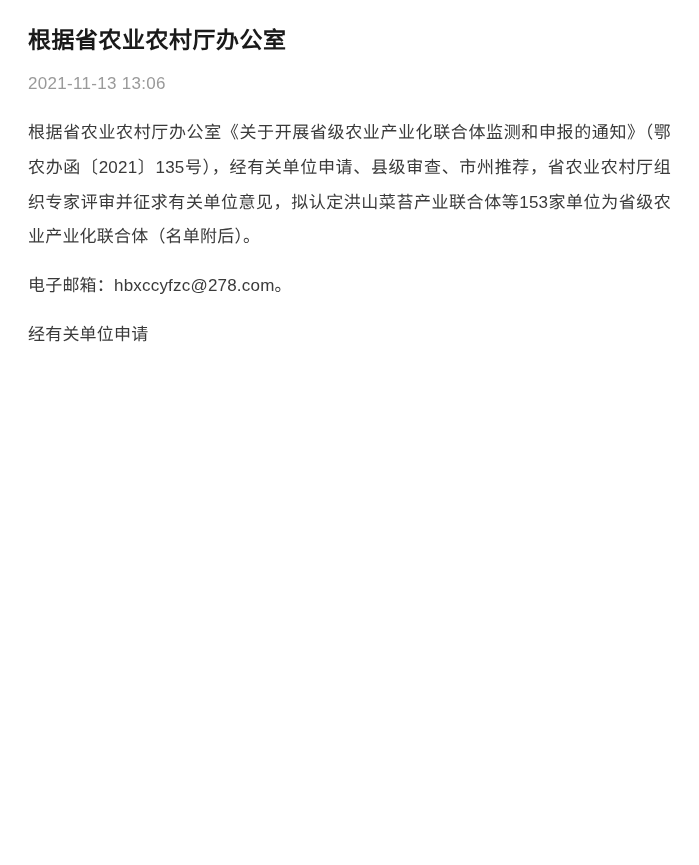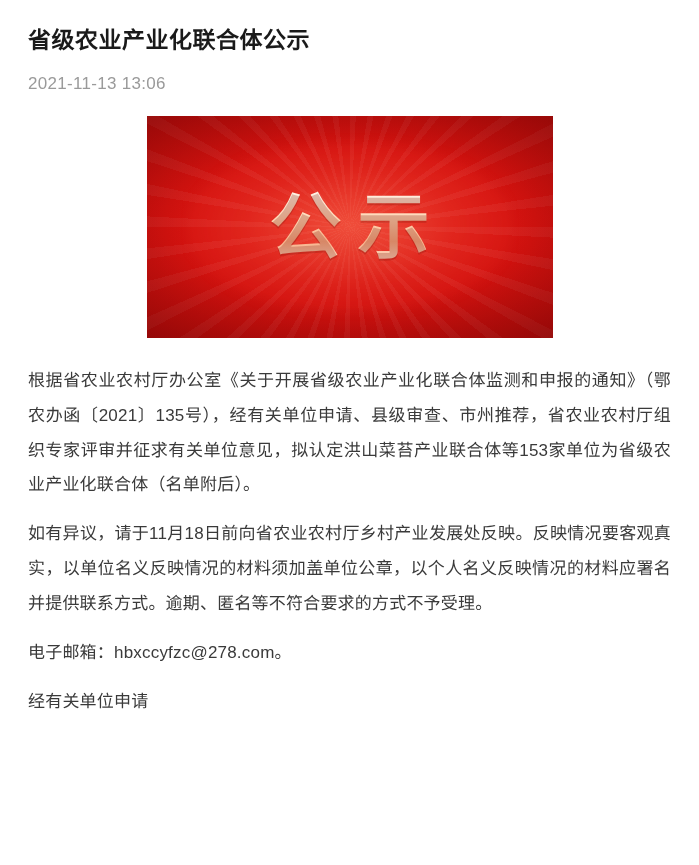--- a/index.html
+++ b/index.html
@@ -104,33 +104,24 @@
   }
   .sig {
     margin-top: 4px;
   }
 </style>
 </head>
 <body>
 
 <div class="page">
 
-  <h1 class="article-title">省级农业产业化联合体公示</h1>
+  <h1 class="article-title">根据省农业农村厅办公室</h1>
 
   <div class="article-meta">2021-11-13 13:06</div>
 
-  <div class="banner-wrap">
-    <div class="banner">
-      <div class="rays"></div>
-      <div class="glow"></div>
-      <div class="vignette"></div>
-      <div class="banner-text">公示</div>
-    </div>
-  </div>
 
   <div class="body-text">
     <p>根据省农业农村厅办公室《关于开展省级农业产业化联合体监测和申报的通知》（鄂农办函〔2021〕135号），经有关单位申请、县级审查、市州推荐，省农业农村厅组织专家评审并征求有关单位意见，拟认定洪山菜苔产业联合体等153家单位为省级农业产业化联合体（名单附后）。</p>
-    <p>如有异议，请于11月18日前向省农业农村厅乡村产业发展处反映。反映情况要客观真实，以单位名义反映情况的材料须加盖单位公章，以个人名义反映情况的材料应署名并提供联系方式。逾期、匿名等不符合要求的方式不予受理。</p>
     <p>电子邮箱：hbxccyfzc@278.com。</p>
     <p class="sig">经有关单位申请</p>
   </div>
 
 </div>
 
 </body></html>

